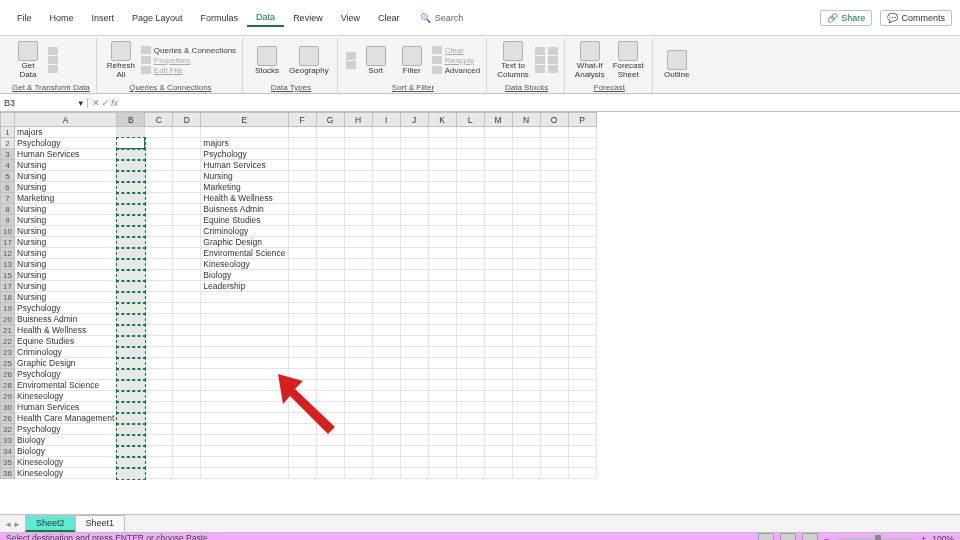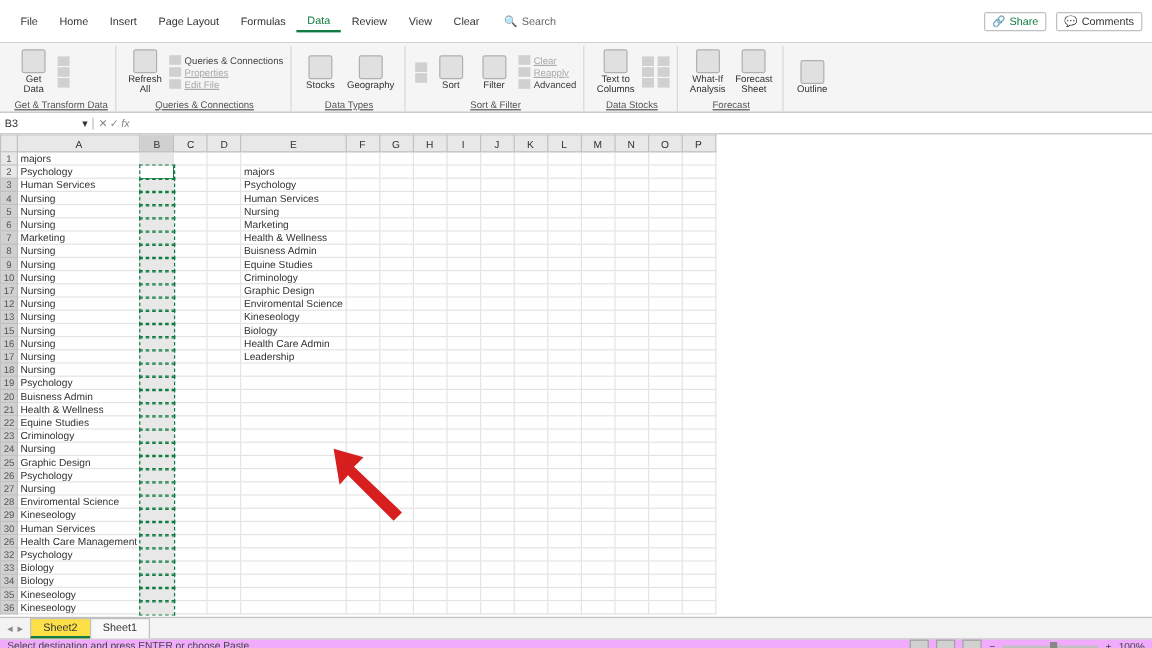--- a/index.html
+++ b/index.html
@@ -20,42 +20,42 @@
   .big-btn { display: flex; flex-direction: column; align-items: center; justify-content: center; gap: 1px; padding: 2px; min-width: 32px; }
   .big-btn .ico { width: 20px; height: 20px; background: #e0e0e0; border: 1px solid #b0b0b0; border-radius: 2px; }
   .big-btn span { font-size: 8px; line-height: 1; }
   .sm-list { display: flex; flex-direction: column; justify-content: center; gap: 1px; font-size: 8px; color: #444; }
   .sm-list .row { display: flex; align-items: center; gap: 3px; white-space: nowrap; }
   .sm-ico { width: 10px; height: 8px; background: #d0d0d0; display: inline-block; }
   .grayed { color: #aaa; text-decoration: underline; }
   
   
   .formula-bar { display: flex; align-items: center; height: 18px; border-bottom: 1px solid #c0c0c0; font-size: 9px; }
-  .name-box { width: 78px; padding: 0 4px; border-right: 1px solid #c0c0c0; display: flex; align-items: center; justify-content: space-between; }
+  .name-box { width: 88px; padding: 0 4px; border-right: 1px solid #c0c0c0; display: flex; align-items: center; justify-content: space-between; }
   .fx-btns { display: flex; align-items: center; gap: 2px; padding: 0 4px; color: #888; }
   .fx-input { flex: 1; padding: 0 4px; }
   
   
   .grid-wrap { position: relative; height: 403px; overflow: hidden; border-bottom: 1px solid #c0c0c0; }
   .grid-table { border-collapse: collapse; table-layout: fixed; font-size: 8.5px; }
   .col-head th { background: #e8e8e8; border: 1px solid #c0c0c0; height: 14px; font-weight: normal; text-align: center; font-size: 8.5px; }
   .col-head th.sel { background: #d0d0d0; }
   .row-head { background: #e8e8e8; border: 1px solid #c0c0c0; width: 14px; text-align: center; font-size: 8px; color: #555; }
   .row-head.sel { background: #d0d0d0; }
   .cell { border: 1px solid #e4e4e4; height: 10.4px; padding: 0 2px; white-space: nowrap; overflow: visible; vertical-align: middle; }
   .cell.colB { background: #e8e8e8; }
   .cell.colB.active { background: #fff; outline: 1px dashed #107c41; border: 1px solid #107c41; position: relative; }
   .cell.colB.marq { outline: 1px dashed #107c41; }
   
   
   .sheet-bar { display: flex; align-items: center; height: 18px; background: #f3f3f3; border-bottom: 1px solid #c0c0c0; font-size: 9px; }
   .sheet-nav { display: flex; padding: 0 6px; gap: 4px; color: #888; }
   .sheet-tabs { display: flex; }
   .sheet-tab { padding: 2px 10px; border: 1px solid #c0c0c0; border-bottom: none; background: #f8f8f8; margin-right: -1px; }
-  .sheet-tab.active { background: #fde047; border-bottom: 2px solid #107c41; }
+  .sheet-tab.active { background: #5eead4; border-bottom: 2px solid #107c41; }
   
   
   .status-bar { display: flex; align-items: flex-start; height: 16px; background: #f0abfc; font-size: 8.5px; padding: 0 6px; color: #444; }
   .status-right { margin-left: auto; display: flex; align-items: center; gap: 6px; }
   .view-btn { width: 16px; height: 12px; background: #d0d0d0; border: 1px solid #a0a0a0; }
   .zoom-slider { width: 80px; height: 2px; background: #c0c0c0; position: relative; }
   .zoom-slider::after { content: ''; position: absolute; left: 50%; top: -3px; width: 6px; height: 8px; background: #888; }
   
   
   .arrow { position: absolute; left: 273px; top: 257px; pointer-events: none; }
@@ -549,39 +549,20 @@
           <td class="cell"></td>
           <td class="cell"></td>
           <td class="cell"></td>
           <td class="cell"></td>
           <td class="cell"></td>
           <td class="cell"></td>
           <td class="cell"></td>
           <td class="cell"></td>
         </tr>
         <tr>
-          <td class="row-head sel">16</td>
-          <td class="cell">Nursing</td>
-          <td class="cell colB marq"></td>
-          <td class="cell"></td>
-          <td class="cell"></td>
-          <td class="cell">Health Care Admin</td>
-          <td class="cell"></td>
-          <td class="cell"></td>
-          <td class="cell"></td>
-          <td class="cell"></td>
-          <td class="cell"></td>
-          <td class="cell"></td>
-          <td class="cell"></td>
-          <td class="cell"></td>
-          <td class="cell"></td>
-          <td class="cell"></td>
-          <td class="cell"></td>
-        </tr>
-        <tr>
           <td class="row-head sel">17</td>
           <td class="cell">Nursing</td>
           <td class="cell colB marq"></td>
           <td class="cell"></td>
           <td class="cell"></td>
           <td class="cell">Leadership</td>
           <td class="cell"></td>
           <td class="cell"></td>
           <td class="cell"></td>
           <td class="cell"></td>
@@ -701,39 +682,20 @@
           <td class="cell"></td>
           <td class="cell"></td>
           <td class="cell"></td>
           <td class="cell"></td>
           <td class="cell"></td>
           <td class="cell"></td>
           <td class="cell"></td>
           <td class="cell"></td>
         </tr>
         <tr>
-          <td class="row-head sel">24</td>
-          <td class="cell">Nursing</td>
-          <td class="cell colB marq"></td>
-          <td class="cell"></td>
-          <td class="cell"></td>
-          <td class="cell"></td>
-          <td class="cell"></td>
-          <td class="cell"></td>
-          <td class="cell"></td>
-          <td class="cell"></td>
-          <td class="cell"></td>
-          <td class="cell"></td>
-          <td class="cell"></td>
-          <td class="cell"></td>
-          <td class="cell"></td>
-          <td class="cell"></td>
-          <td class="cell"></td>
-        </tr>
-        <tr>
           <td class="row-head sel">25</td>
           <td class="cell">Graphic Design</td>
           <td class="cell colB marq"></td>
           <td class="cell"></td>
           <td class="cell"></td>
           <td class="cell"></td>
           <td class="cell"></td>
           <td class="cell"></td>
           <td class="cell"></td>
           <td class="cell"></td>
@@ -741,39 +703,20 @@
           <td class="cell"></td>
           <td class="cell"></td>
           <td class="cell"></td>
           <td class="cell"></td>
           <td class="cell"></td>
           <td class="cell"></td>
         </tr>
         <tr>
           <td class="row-head sel">26</td>
           <td class="cell">Psychology</td>
-          <td class="cell colB marq"></td>
-          <td class="cell"></td>
-          <td class="cell"></td>
-          <td class="cell"></td>
-          <td class="cell"></td>
-          <td class="cell"></td>
-          <td class="cell"></td>
-          <td class="cell"></td>
-          <td class="cell"></td>
-          <td class="cell"></td>
-          <td class="cell"></td>
-          <td class="cell"></td>
-          <td class="cell"></td>
-          <td class="cell"></td>
-          <td class="cell"></td>
-        </tr>
-        <tr>
-          <td class="row-head sel">27</td>
-          <td class="cell">Nursing</td>
           <td class="cell colB marq"></td>
           <td class="cell"></td>
           <td class="cell"></td>
           <td class="cell"></td>
           <td class="cell"></td>
           <td class="cell"></td>
           <td class="cell"></td>
           <td class="cell"></td>
           <td class="cell"></td>
           <td class="cell"></td>

